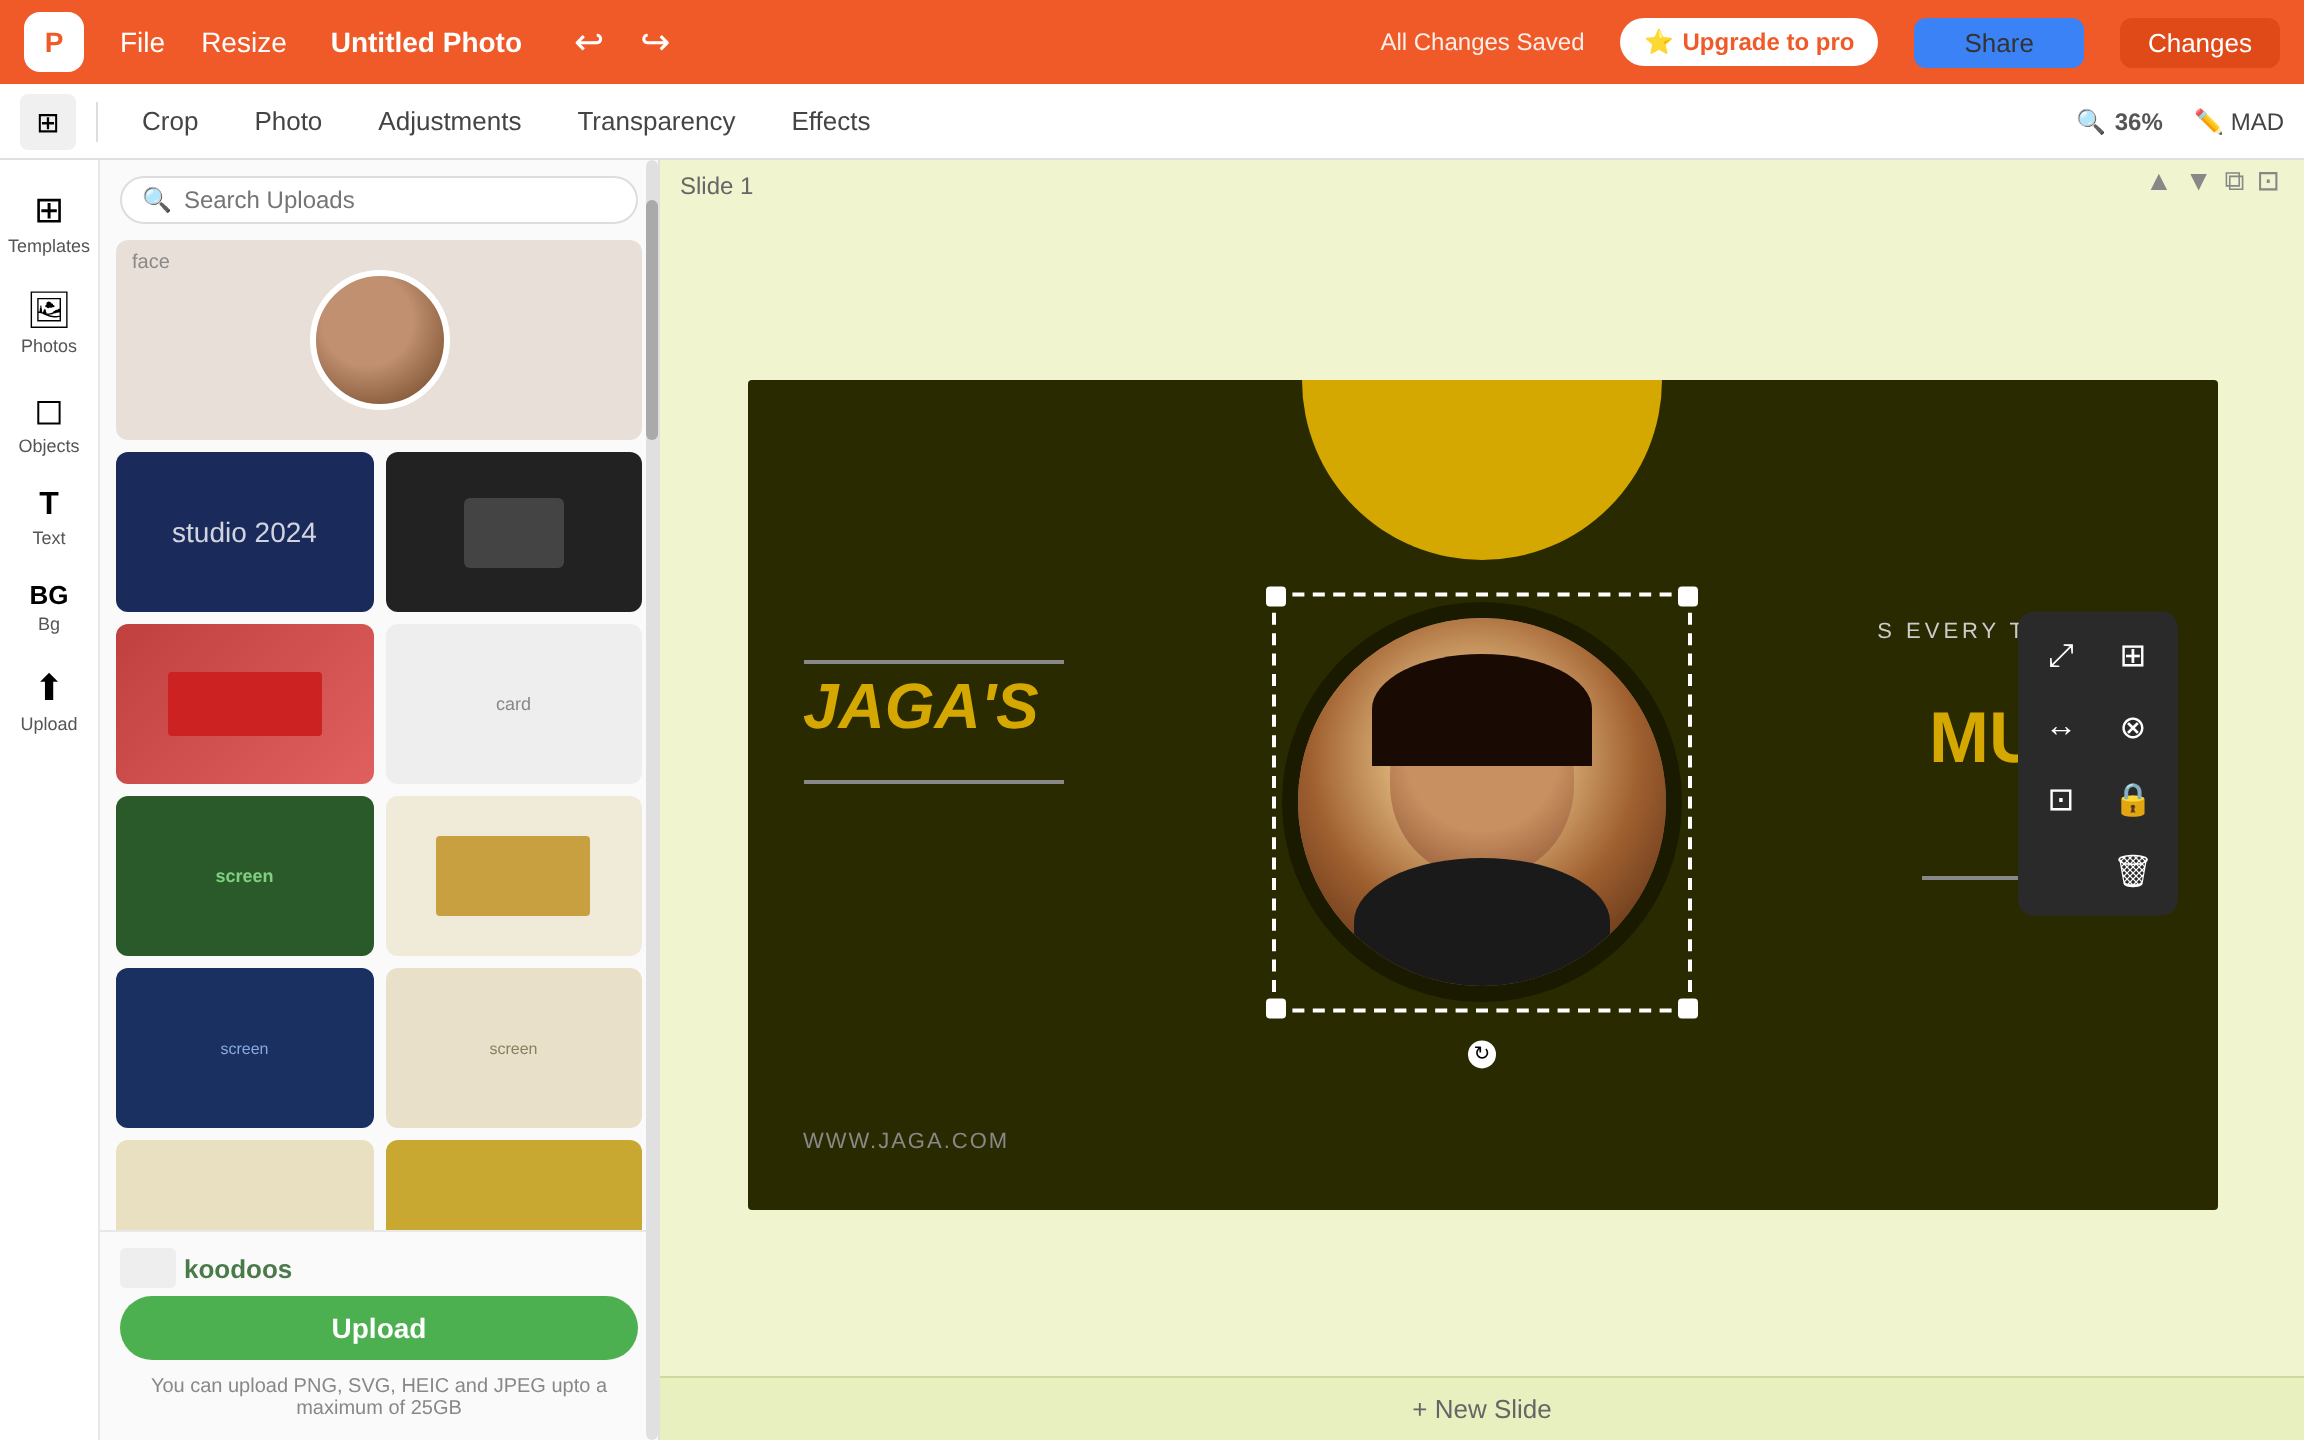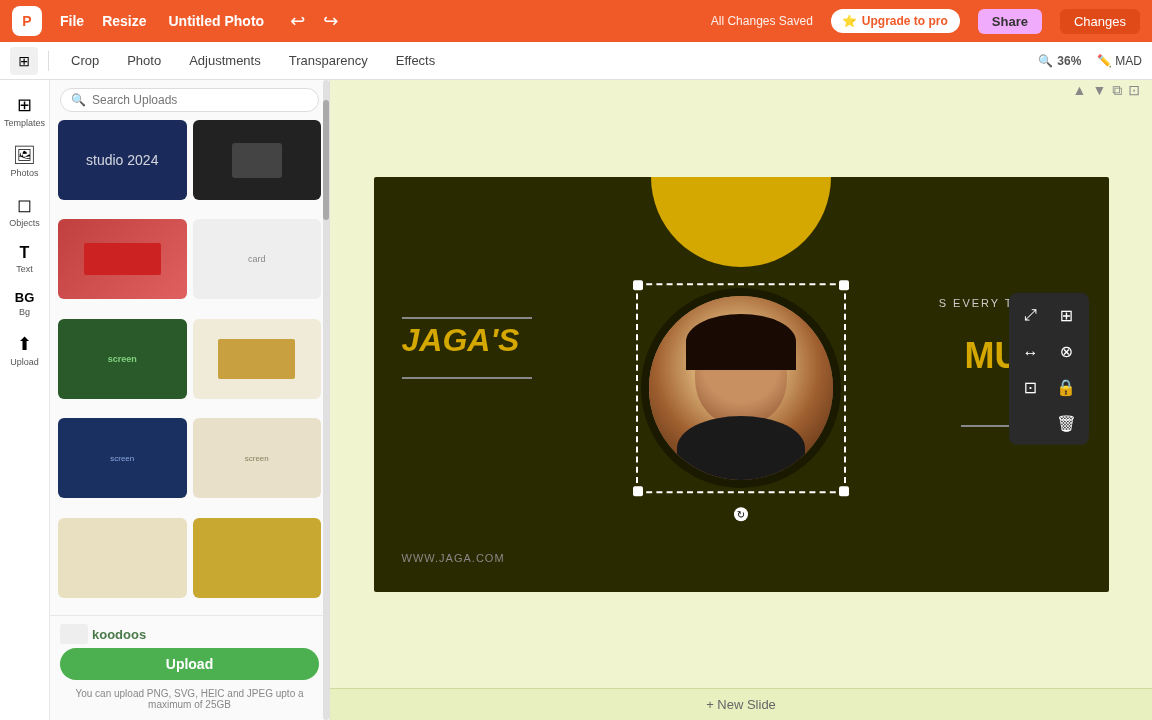--- a/index.html
+++ b/index.html
@@ -15,35 +15,35 @@
       gap: 18px;
     }
     #app-logo {
       width: 30px; height: 30px;
       background: white;
       border-radius: 8px;
       display: flex; align-items: center; justify-content: center;
       font-weight: bold; color: #f05a28; font-size: 14px;
     }
     .topbar-menu {
-      color: white; font-size: 14px; font-weight: 700; cursor: pointer;
+      color: white; font-size: 14px; font-weight: 400; cursor: pointer;
     }
     .topbar-title {
       color: white; font-size: 14px; font-weight: 600; margin-left: 4px;
     }
     .topbar-spacer { flex: 1; }
     .topbar-save { color: white; font-size: 12px; opacity: 0.9; }
     .topbar-upgrade {
       background: white; color: #f05a28; border: none; border-radius: 20px;
       padding: 5px 12px; font-size: 12px; font-weight: 600; cursor: pointer;
       display: flex; align-items: center; gap: 4px;
     }
     .topbar-share {
-      background: #f0abfc; color: #333; border: none; border-radius: 6px;
-      padding: 5px 14px; font-size: 13px; font-weight: 700; cursor: pointer;
+      background: #3b82f6; color: #333; border: none; border-radius: 6px;
+      padding: 5px 25px; font-size: 13px; font-weight: 400; cursor: pointer;
     }
     .topbar-download {
       background: #e04a18; color: white; border: none; border-radius: 6px;
       padding: 5px 14px; font-size: 13px; font-weight: 500; cursor: pointer;
     }
 
     
     #toolbar {
       height: 38px;
       background: white;
@@ -401,20 +401,24 @@
   <div id="left-panel" style="position:relative;">
     <div id="search-bar">
       <div class="search-input-wrap">
         <span style="font-size:12px;color:#aaa;">🔍</span>
         <input type="text" placeholder="Search Uploads" style="">
       </div>
     </div>
 
     <div id="files-grid">
 
+      <div class="file-thumb file-thumb-large" style="display:flex;align-items:center;justify-content:center;background:#e8e0d8;">
+        <div style="width:70px;height:70px;border-radius:50%;background:radial-gradient(circle at 40% 35%, #c09070 40%, #6a4020 100%);border:3px solid white;"></div>
+        <span style="position:absolute;top:6px;left:8px;font-size:10px;color:#888;">face</span>
+      </div>
 
       <div class="file-thumb" style="background:#1a2a5a;">
         <div style="width:100%;height:100%;display:flex;align-items:center;justify-content:center;">
           <div style="color:#fff;font-size:14px;text-align:center;opacity:0.8;">studio 2024</div>
         </div>
       </div>
       <div class="file-thumb" style="background:#222;display:flex;align-items:center;justify-content:center;">
         <div style="width:50px;height:35px;background:#444;border-radius:3px;"></div>
       </div>
 
@@ -458,20 +462,21 @@
     </div>
 
     <div id="left-panel-scroll">
       <div id="left-panel-thumb"></div>
     </div>
 
     <div class="panel-fold">‹</div>
   </div>
 
   <div id="canvas-area">
+    <div id="slide-label">Slide 1</div>
 
     <div style="position:absolute;top:2px;right:12px;display:flex;gap:6px;z-index:10;">
       <span style="font-size:14px;color:#888;cursor:pointer;">▲</span>
       <span style="font-size:14px;color:#888;cursor:pointer;">▼</span>
       <span style="font-size:14px;color:#888;cursor:pointer;">⧉</span>
       <span style="font-size:14px;color:#888;cursor:pointer;">⊡</span>
     </div>
 
     <div id="slide-container">
       <div id="slide">

